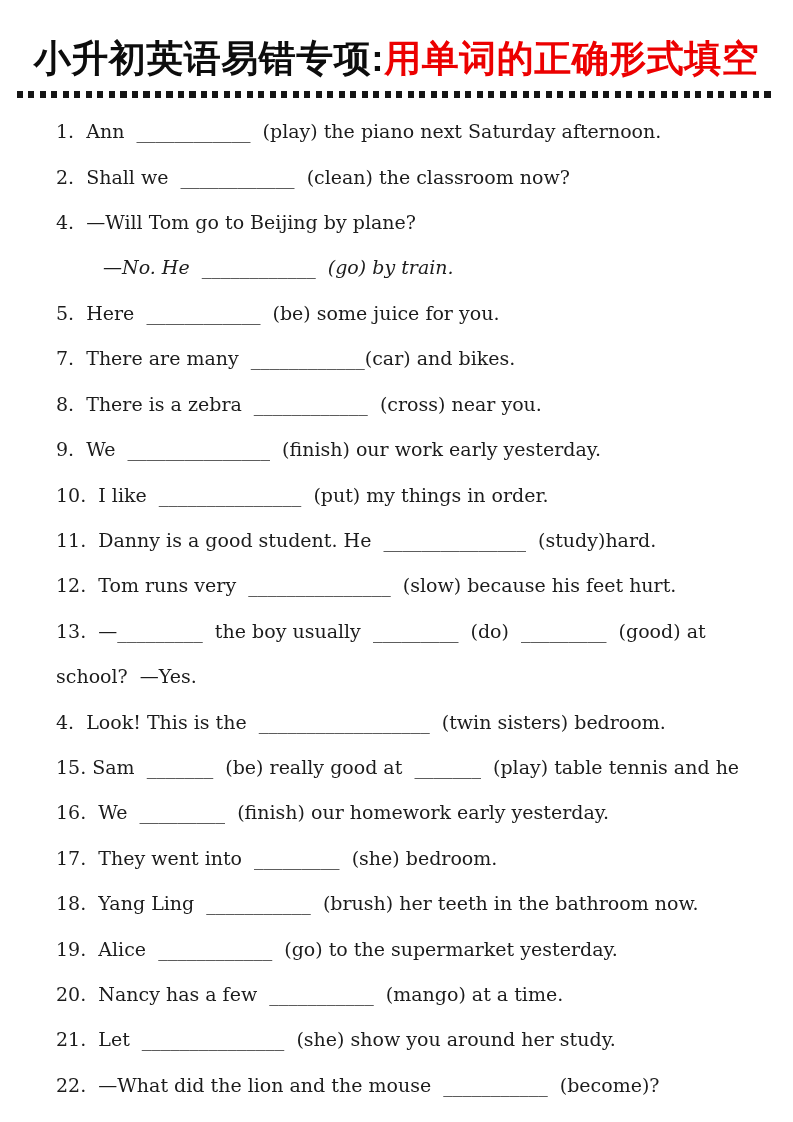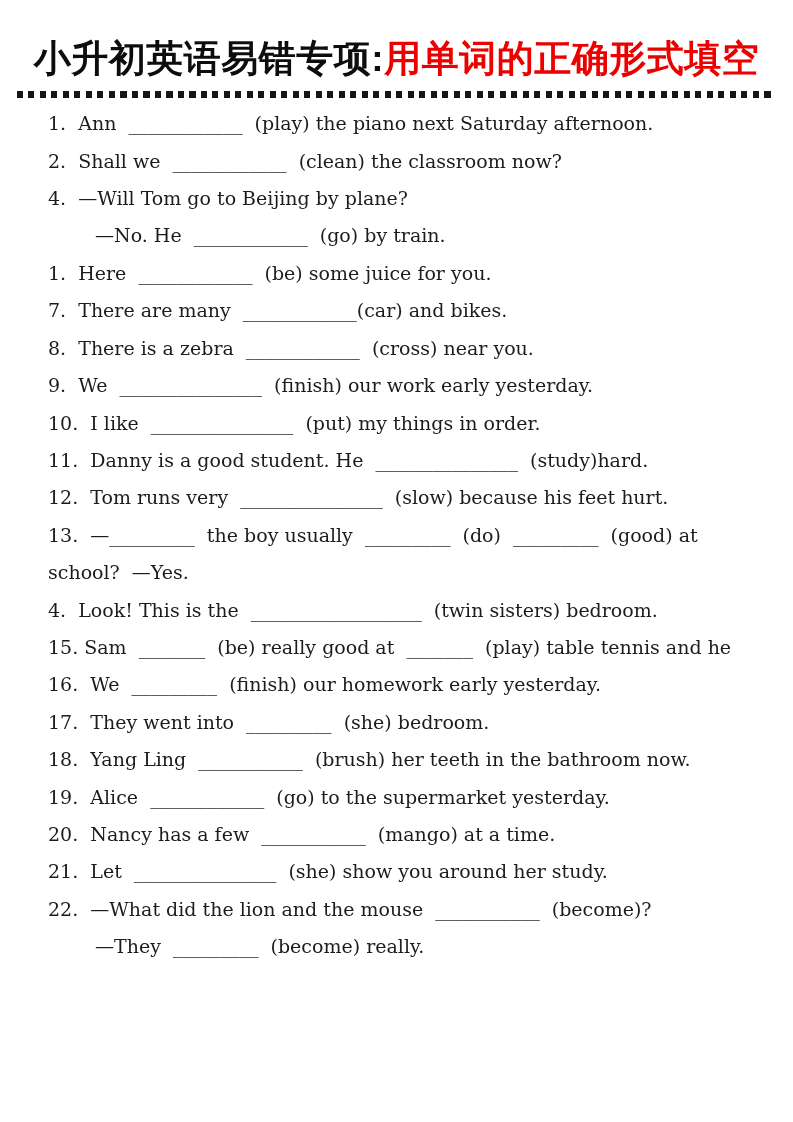--- a/index.html
+++ b/index.html
@@ -28,41 +28,41 @@
   .dotted-rule {
     height: 7px;
     margin: 9px 17px 0 17px;
     background-image: repeating-linear-gradient(90deg, #161616 0 6px, transparent 6px 11.5px);
   }
   .content {
     padding: 7px 20px 0 48px;
     font-size: 19px;
   }
   .content p {
-    margin: 0;
+    margin: 8px;
     line-height: 37.4px;
     white-space: pre-wrap;
   }
-  .content p.dialog-indent { padding-left: 47px; }
+  .content p.dialog-indent { padding-left: 47px; font-style: italic; }
 </style>
 </head>
 <body>
 
 <div class="page">
 
   <h1 class="title"><span>小升初英语易错专项:</span><span class="red-part">用单词的正确形式填空</span></h1>
 
   <div class="dotted-rule"></div>
 
   <div class="content">
     <p>1.  Ann  ____________  (play) the piano next Saturday afternoon.</p>
     <p>2.  Shall we  ____________  (clean) the classroom now?</p>
     <p>4.  —Will Tom go to Beijing by plane?</p>
     <p class="dialog-indent">—No. He  ____________  (go) by train.</p>
-    <p>1.  Here  ____________  (be) some juice for you.</p>
+    <p>5.  Here  ____________  (be) some juice for you.</p>
     <p>7.  There are many  ____________(car) and bikes.</p>
     <p>8.  There is a zebra  ____________  (cross) near you.</p>
     <p>9.  We  _______________  (finish) our work early yesterday.</p>
     <p>10.  I like  _______________  (put) my things in order.</p>
     <p>11.  Danny is a good student. He  _______________  (study)hard.</p>
     <p>12.  Tom runs very  _______________  (slow) because his feet hurt.</p>
     <p>13.  —_________  the boy usually  _________  (do)  _________  (good) at</p>
     <p>school?  —Yes.</p>
     <p>4.  Look! This is the  __________________  (twin sisters) bedroom.</p>
     <p>15. Sam  _______  (be) really good at  _______  (play) table tennis and he</p>

